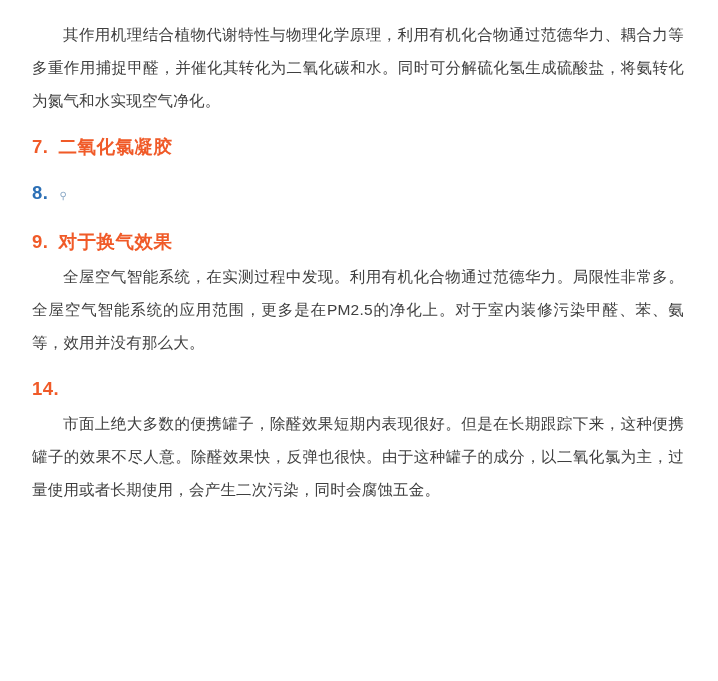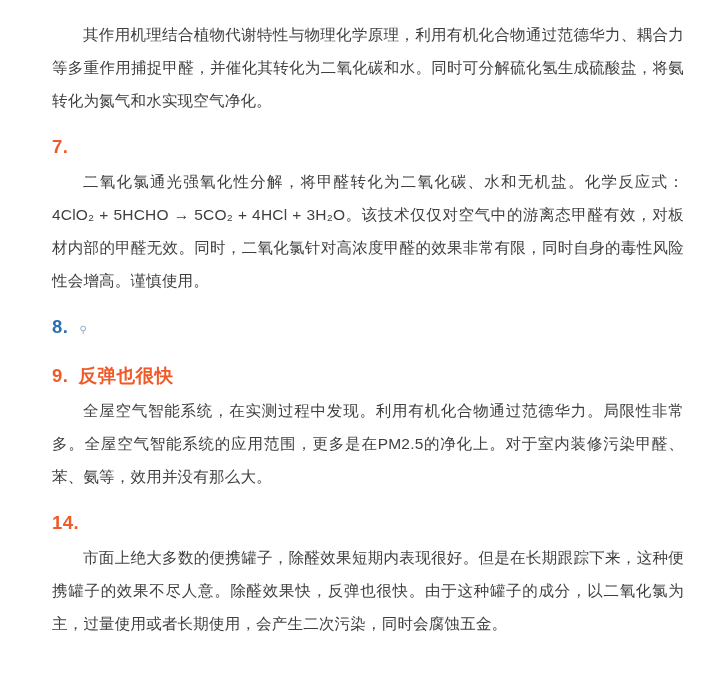--- a/index.html
+++ b/index.html
@@ -11,21 +11,21 @@
     height: 681px;
     background: #ffffff;
     font-family: "Liberation Sans", sans-serif;
     color: #333333;
     overflow: hidden;
   }
   .page {
     box-sizing: border-box;
     width: 718px;
     height: 488px;
-    padding: 18px 34px 10px 52px;
+    padding: 18px 34px 10px 32px;
     background: #ffffff;
   }
   p.para {
     margin: 0 0 2px 0;
     font-size: 15.5px;
     line-height: 33px;
     color: #3f3f3f;
     text-align: justify;
     text-indent: 2em;
     letter-spacing: 0.2px;
@@ -64,33 +64,33 @@
 </style>
 </head>
 <body>
 
 <div class="page">
 
   <p class="para">其作用机理结合植物代谢特性与物理化学原理，利用有机化合物通过范德华力、耦合力等多重作用捕捉甲醛，并催化其转化为二氧化碳和水。同时可分解硫化氢生成硫酸盐，将氨转化为氮气和水实现空气净化。</p>
 
   <h2 class="heading">
     <span class="num">7.</span>
+    <span class="title">二氧化氯凝胶</span>
   </h2>
 
-  <p class="para">二氧化氯通光强氧化性分解，将甲醛转化为二氧化碳、水和无机盐。化学反应式：4ClO₂ + 5HCHO → 5CO₂ + 4HCl + 3H₂O。该技术仅仅对空气中的游离态甲醛有效，对板材内部的甲醛无效。同时，二氧化氯针对高浓度甲醛的效果非常有限，同时自身的毒性风险性会增高。谨慎使用。</p>
 
   <h2 class="heading blue">
     <span class="num">8.</span>
     <span class="sup-icon">⚲</span>
   </h2>
 
 
   <h2 class="heading">
     <span class="num">9.</span>
-    <span class="title">反弹也很快</span>
+    <span class="title">对于换气效果</span>
   </h2>
 
   <p class="para">全屋空气智能系统，在实测过程中发现。利用有机化合物通过范德华力。局限性非常多。全屋空气智能系统的应用范围，更多是在PM2.5的净化上。对于室内装修污染甲醛、苯、氨等，效用并没有那么大。</p>
 
   <h2 class="heading">
     <span class="num">14.</span>
   </h2>
 
   <p class="para">市面上绝大多数的便携罐子，除醛效果短期内表现很好。但是在长期跟踪下来，这种便携罐子的效果不尽人意。除醛效果快，反弹也很快。由于这种罐子的成分，以二氧化氯为主，过量使用或者长期使用，会产生二次污染，同时会腐蚀五金。</p>
 

